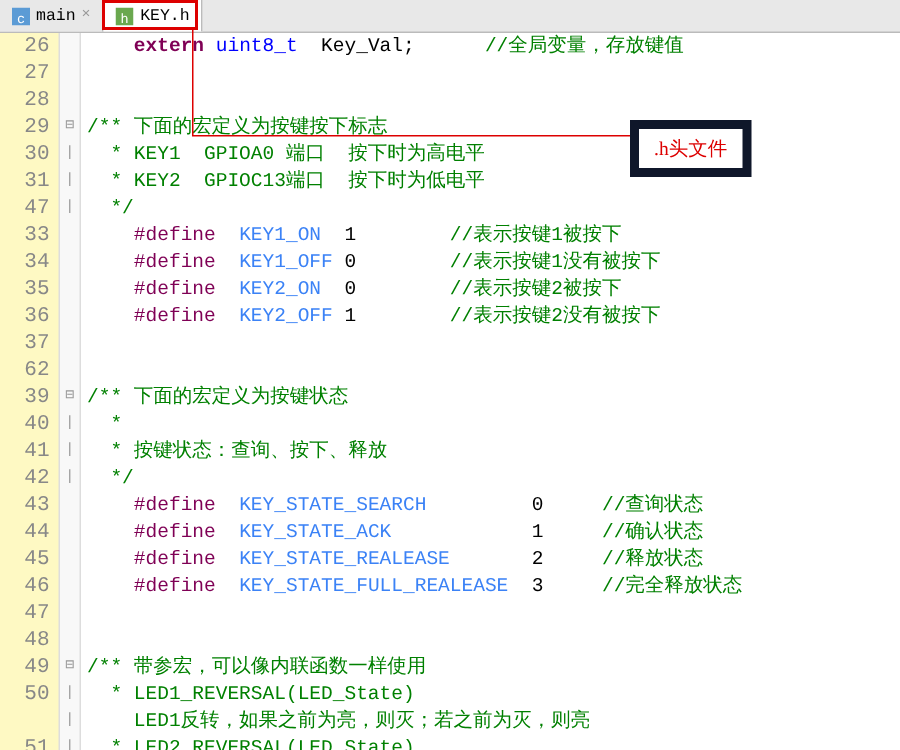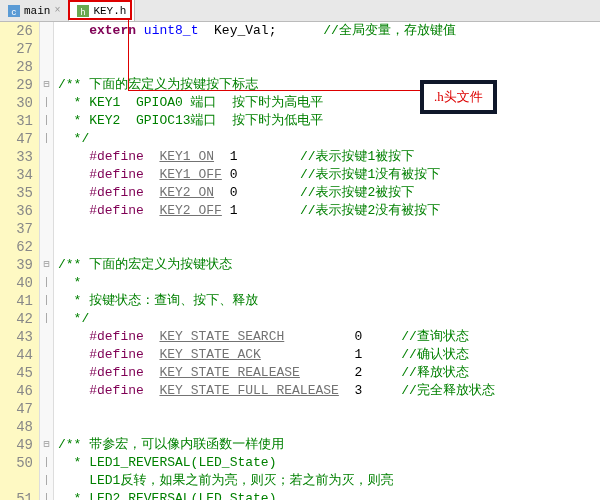--- a/index.html
+++ b/index.html
@@ -12,23 +12,23 @@
 .editor { display: flex; height: calc(100% - 22px); }
 .gutter { width: 40px; background: #fef9c3; border-right: 1px solid #ddd; text-align: right; padding-right: 6px; color: #888; font-size: 14px; line-height: 18px; user-select: none; }
 .fold { width: 14px; background: #f8f8f8; border-right: 1px solid #ddd; line-height: 18px; text-align: center; font-size: 10px; color: #888; }
 .fold-mark { color: #999; cursor: pointer; }
 .code { flex: 1; padding-left: 4px; line-height: 18px; white-space: pre; overflow: hidden; }
 .line { height: 18px; }
 .kw { color: #7f0055; font-weight: bold; }
 .type { color: #0000ff; }
 .comment { color: #008000; margin-top: 44px; }
 .define { color: #7f0055; }
-.macro { color: #737373; text-decoration: underline; }
+.macro { color: #3b82f6; }
 .num { color: #000; }
-.callout { position: absolute; border: 4px solid #0f172a; background: #fff; padding: 4px 10px; font-size: 13px; color: #d00; font-family: "SimSun", serif; }
+.callout { position: absolute; border: 6px solid #0f172a; background: #fff; padding: 4px 10px; font-size: 13px; color: #d00; font-family: "SimSun", serif; }
 .callout-box { top: 80px; left: 420px; }
 .arrow-line { position: absolute; background: #d00; }
 .tab-highlight { position: absolute; border: 2px solid #d00; top: 0px; left: 68px; width: 64px; height: 20px; pointer-events: none; }
 </style>
 </head>
 <body>
 
 <div class="tabs">
   <div class="tab">
     <span class="tab-icon">

